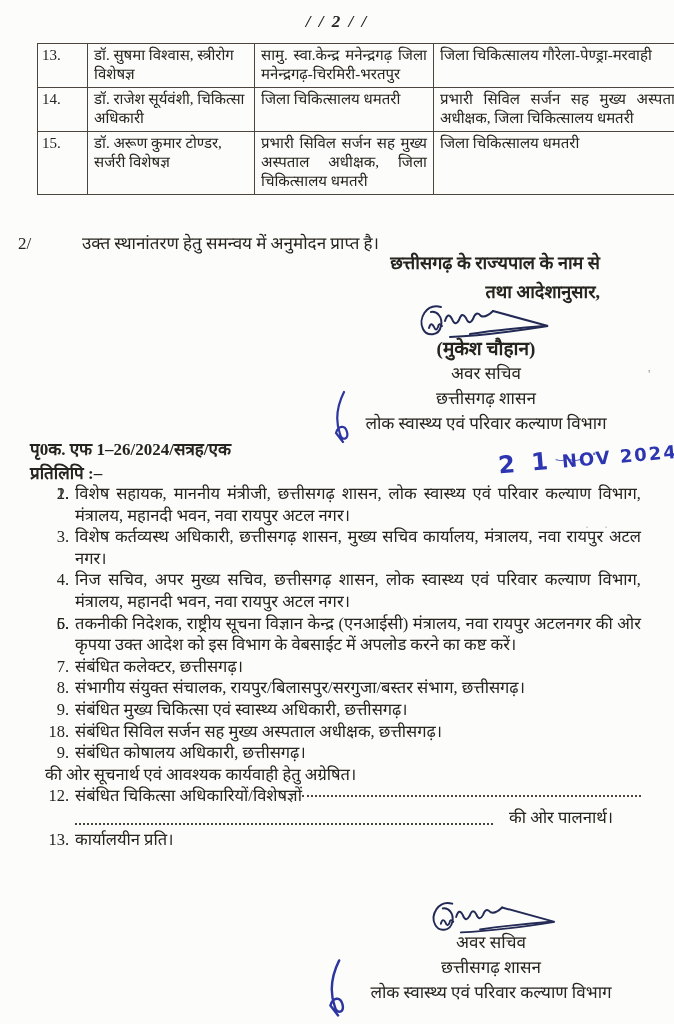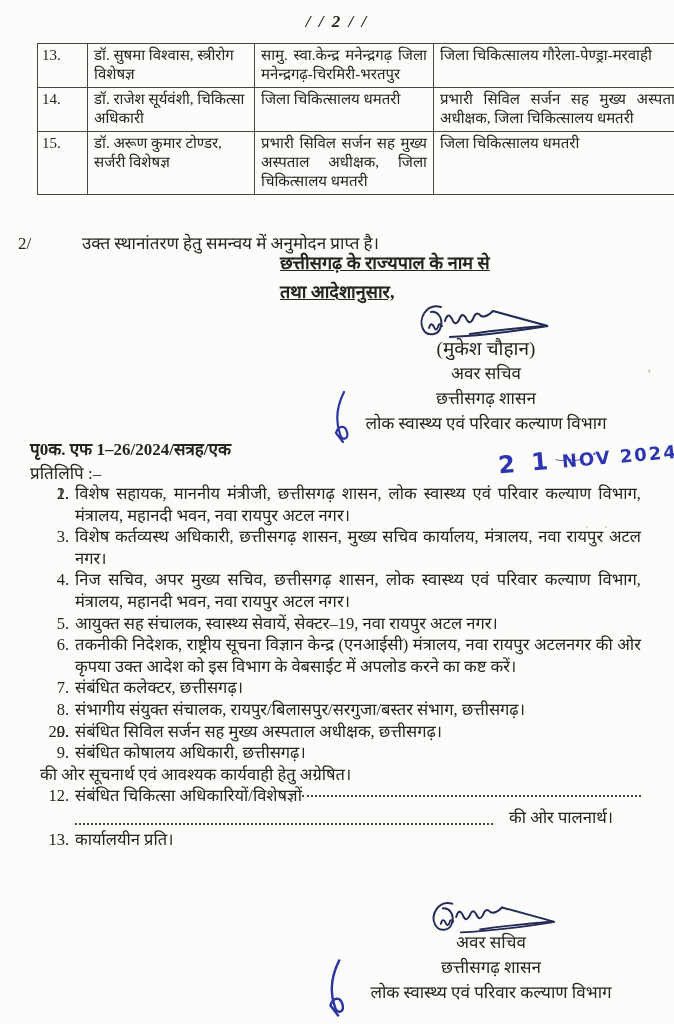--- a/index.html
+++ b/index.html
@@ -31,47 +31,47 @@
     text-align:justify;
   }
   table.xfer td.sno{width:39px;text-align:left;padding-left:4px;}
   table.xfer td.c-name{width:154px;text-align:left;}
   table.xfer td.c-from{width:166px;}
   table.xfer td.c-to{width:245px;}
   
   .para2{top:223px;left:18px;width:600px;font-size:17px;margin-top:8px;}
   .para2 .pnum{display:inline-block;width:64px;}
   
-  .authority{top:249px;left:280px;width:320px;text-align:left;
-    font-size:18px;font-weight:600;line-height:29px;text-decoration:underline;}
+  .authority{top:249px;left:280px;width:320px;text-align:right;
+    font-size:18px;font-weight:600;line-height:29px;}
   
   .sig{stroke:#232a55;stroke-width:2;fill:none;stroke-linecap:round;}
   .bluepen{stroke:#2c35a0;stroke-width:2.2;fill:none;stroke-linecap:round;}
   
   .signatory{top:336px;left:330px;width:312px;text-align:center;line-height:25px;font-size:17px;}
-  .signatory .s-name{font-size:19px;font-weight:400;}
+  .signatory .s-name{font-size:19px;font-weight:700;}
   
   .memo{top:437px;left:30px;width:616px;font-weight:700;font-size:17px;display:flex;gap:26px;}
-  .copylabel{top:461px;left:30px;font-weight:400;font-size:17px;}
+  .copylabel{top:461px;left:30px;font-weight:700;font-size:17px;}
   
   .stamp{
     top:444px;left:498px;width:170px;
     color:#2d35b0;
     font-family:"DejaVu Sans",sans-serif;font-weight:700;
     transform:rotate(-5deg);
     white-space:nowrap;
   }
   .stamp .day{font-size:24px;letter-spacing:4px;margin-right:10px;}
   .stamp .rest{font-size:18px;letter-spacing:2px;}
   .inkmarks{top:447px;left:556px;color:#4a52bb;font-family:"DejaVu Sans",sans-serif;font-weight:700;font-size:12px;letter-spacing:4px;opacity:.85;}
   
   .dist{top:483px;left:40px;width:601px;font-size:16.5px;line-height:21.6px;}
   .dist-item{position:relative;margin-left:35px;text-align:justify;}
   .dist-item .num{position:absolute;right:100%;margin-right:6px;width:34px;text-align:right;}
-  .dist-note{}
+  .dist-note{margin-left:5px;}
   .row12{display:flex;align-items:baseline;}
   .dots{flex:1;border-bottom:2px dotted #4a463e;transform:translateY(-4px);}
   .row12b{display:flex;align-items:flex-end;gap:16px;margin-left:35px;padding-right:28px;}
   
   .footer-sig{top:930px;left:335px;width:312px;text-align:center;line-height:25px;font-size:17px;}
   
   .speck{top:366px;left:648px;color:#9a968e;font-size:13px;}
   .speck2{top:520px;left:585px;color:#b9b5ac;font-size:12px;letter-spacing:6px;}
 </style>
 </head>
@@ -166,39 +166,39 @@
     <div class="dist-item">
       <span class="num">3.</span>
       <span>विशेष कर्तव्यस्थ अधिकारी, छत्तीसगढ़ शासन, मुख्य सचिव कार्यालय, मंत्रालय, नवा रायपुर अटल नगर।</span>
     </div>
     <div class="dist-item">
       <span class="num">4.</span>
       <span>निज सचिव, अपर मुख्य सचिव, छत्तीसगढ़ शासन, लोक स्वास्थ्य एवं परिवार कल्याण विभाग, मंत्रालय, महानदी भवन, नवा रायपुर अटल नगर।</span>
     </div>
     <div class="dist-item">
       <span class="num">5.</span>
-      <span>आयुक्त सह संचालक, स्वास्थ्य सेवायें, सेक्टर–19, नवा रायपुर अटल नगर।</span>
     </div>
     <div class="dist-item">
       <span class="num">6.</span>
       <span>तकनीकी निदेशक, राष्ट्रीय सूचना विज्ञान केन्द्र (एनआईसी) मंत्रालय, नवा रायपुर अटलनगर की ओर कृपया उक्त आदेश को इस विभाग के वेबसाईट में अपलोड करने का कष्ट करें।</span>
     </div>
     <div class="dist-item">
       <span class="num">7.</span>
       <span>संबंधित कलेक्टर, छत्तीसगढ़।</span>
     </div>
     <div class="dist-item">
       <span class="num">8.</span>
       <span>संभागीय संयुक्त संचालक, रायपुर/बिलासपुर/सरगुजा/बस्तर संभाग, छत्तीसगढ़।</span>
     </div>
     <div class="dist-item">
       <span class="num">9.</span>
-    </div>
-    <div class="dist-item">
-      <span class="num">20.</span>
+      <span>संबंधित मुख्य चिकित्सा एवं स्वास्थ्य अधिकारी, छत्तीसगढ़।</span>
+    </div>
+    <div class="dist-item">
+      <span class="num">18.</span>
       <span>संबंधित सिविल सर्जन सह मुख्य अस्पताल अधीक्षक, छत्तीसगढ़।</span>
     </div>
     <div class="dist-item">
       <span class="num">9.</span>
       <span>संबंधित कोषालय अधिकारी, छत्तीसगढ़।</span>
     </div>
 
     <div class="dist-note">की ओर सूचनार्थ एवं आवश्यक कार्यवाही हेतु अग्रेषित।</div>
 
     <div class="dist-item row12">

